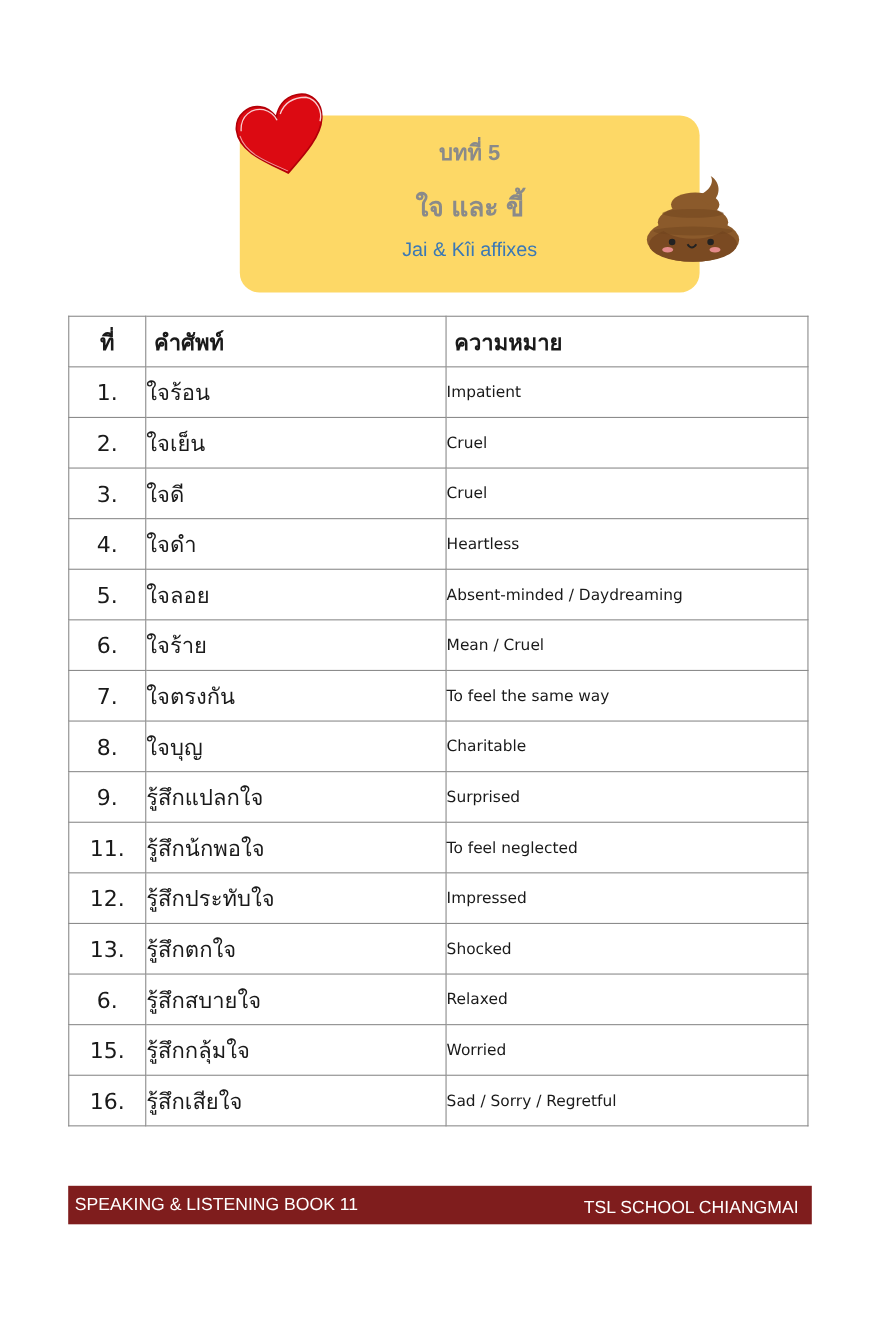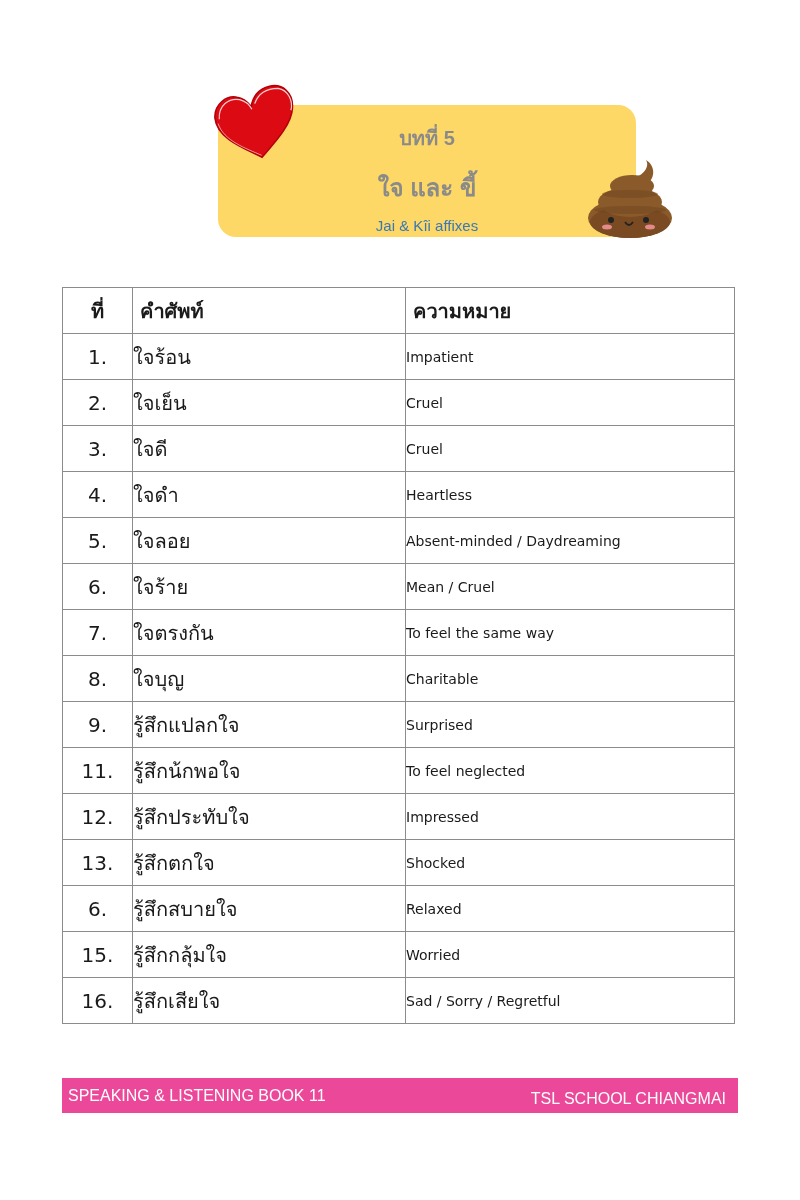--- a/index.html
+++ b/index.html
@@ -1,30 +1,30 @@
 <!DOCTYPE html>
 <html><head>
 <meta charset="utf-8">
 <style>
   html, body { margin: 0; padding: 0; }
   body {
     width: 800px; height: 1200px; background: #ffffff; position: relative;
     font-family: "DejaVu Sans", sans-serif; color: #1a1a1a; overflow: hidden;
   }
   .banner {
-    position: absolute; left: 218px; top: 105px; width: 418px; height: 132px;
+    position: absolute; left: 218px; top: 105px; width: 418px; height: 161px;
     background: #fdd866; border-radius: 18px; text-decoration: underline;
   }
   .banner-title {
     position: absolute; left: 0; width: 100%; text-align: center;
     font-family: "Liberation Sans", sans-serif; font-weight: bold; color: #8a8a8a;
   }
   .t1 { top: 17px; font-size: 20px; }
   .t2 { top: 63px; font-size: 24px; }
-  .t3 { top: 112px; font-size: 15px; font-weight: normal; color: #3a78b5; }
+  .t3 { top: 112px; font-size: 18px; font-weight: normal; color: #3a78b5; }
   .heart { position: absolute; left: 207px; top: 84px; width: 96px; height: 80px; }
   .poop { position: absolute; left: 586px; top: 158px; width: 88px; height: 82px; }
 
   table.vocab {
     position: absolute; left: 62px; top: 287px; width: 673px;
     border-collapse: collapse; table-layout: fixed;
   }
   table.vocab td, table.vocab th {
     border: 1px solid #8c8c8c; height: 45px; padding: 0; vertical-align: middle;
     font-family: "DejaVu Sans", sans-serif;
@@ -34,21 +34,21 @@
   .col-mean { width: auto; }
   th { font-weight: bold; font-size: 20px; text-align: left; }
   th.hnum { text-align: center; }
   th .hpad { padding-left: 7px; margin-top: 32px; }
   td.num { text-align: center; font-size: 20px; }
   td.word { font-size: 20px; padding-left: 7px; padding-bottom: 8px; vertical-align: top; padding-top: 6px; }
   td.mean { font-size: 14px; padding-left: 6px; padding-top: 6px; white-space: nowrap; overflow: visible; }
 
   .footer {
     position: absolute; left: 62px; top: 1078px; width: 676px; height: 35px;
-    background: #ec4899; color: #ffffff;
+    background: #7f1d1d; color: #ffffff;
     font-family: "Liberation Sans", sans-serif; font-size: 16px;
   }
   .footer .fl { position: absolute; left: 6px; top: 9px; }
   .footer .fr { position: absolute; right: 12px; top: 12px; }
 </style>
 </head>
 <body>
 
 <div class="banner">
   <div class="banner-title t1">บทที่ 5</div>

